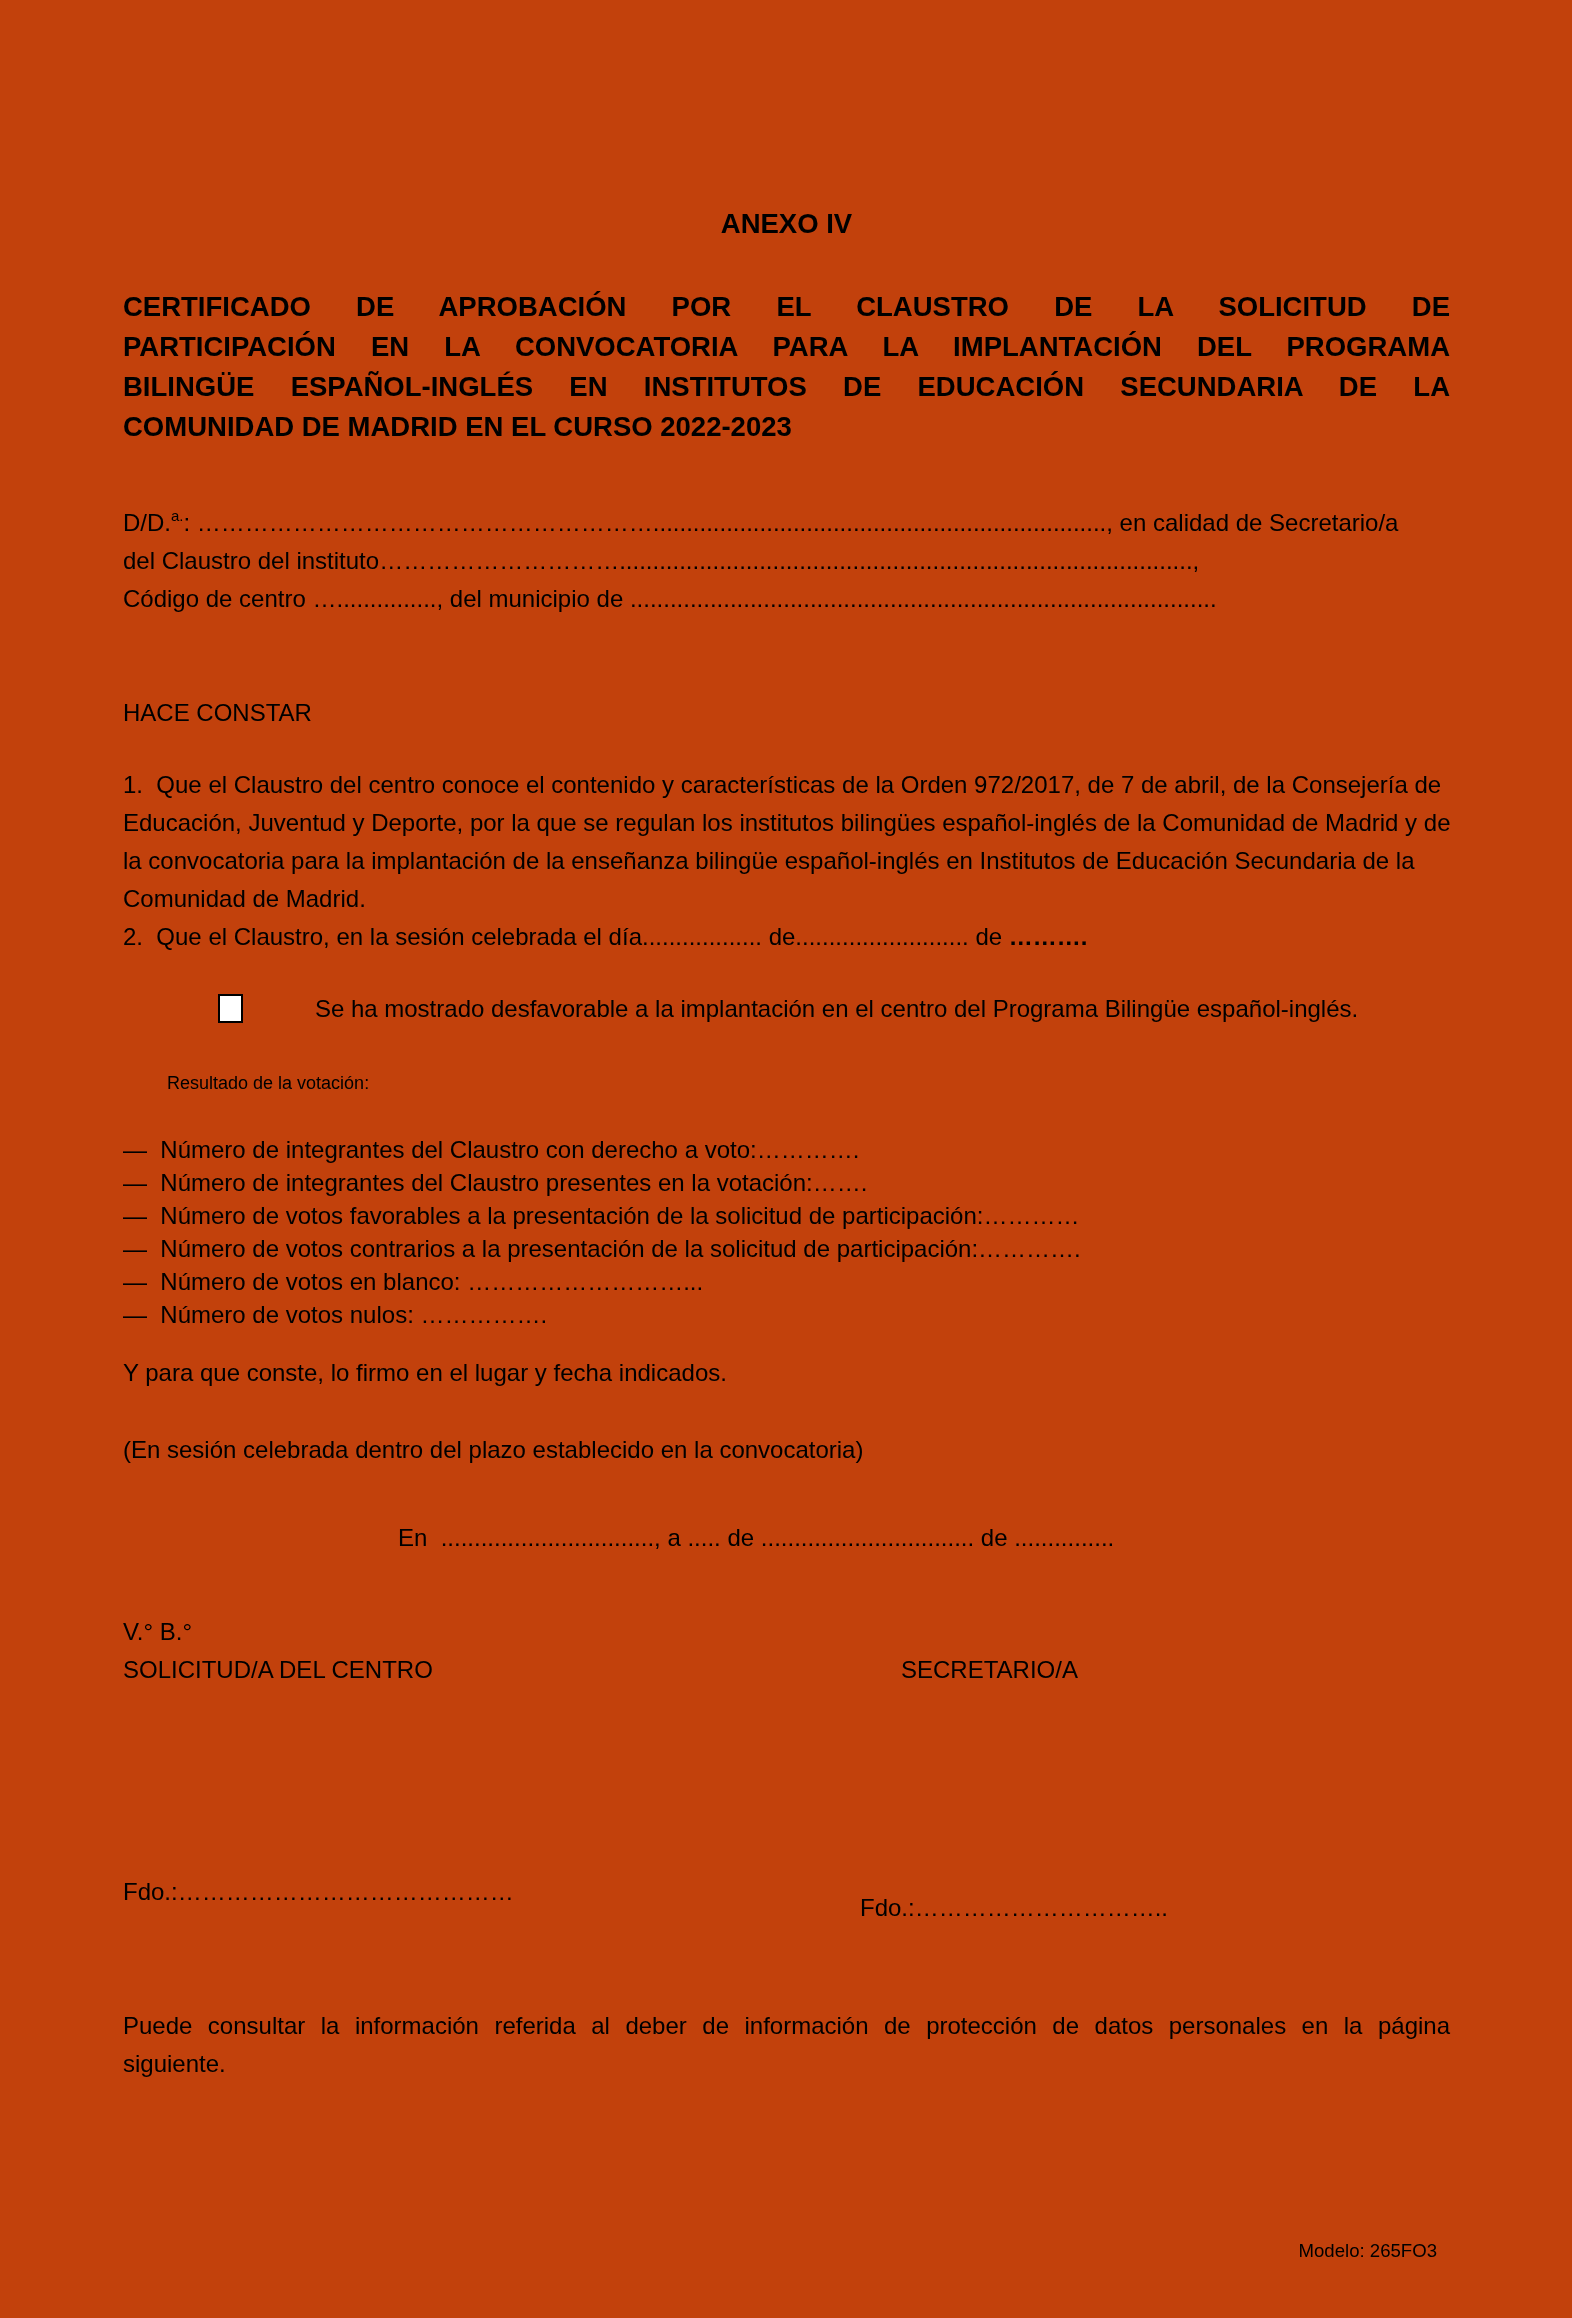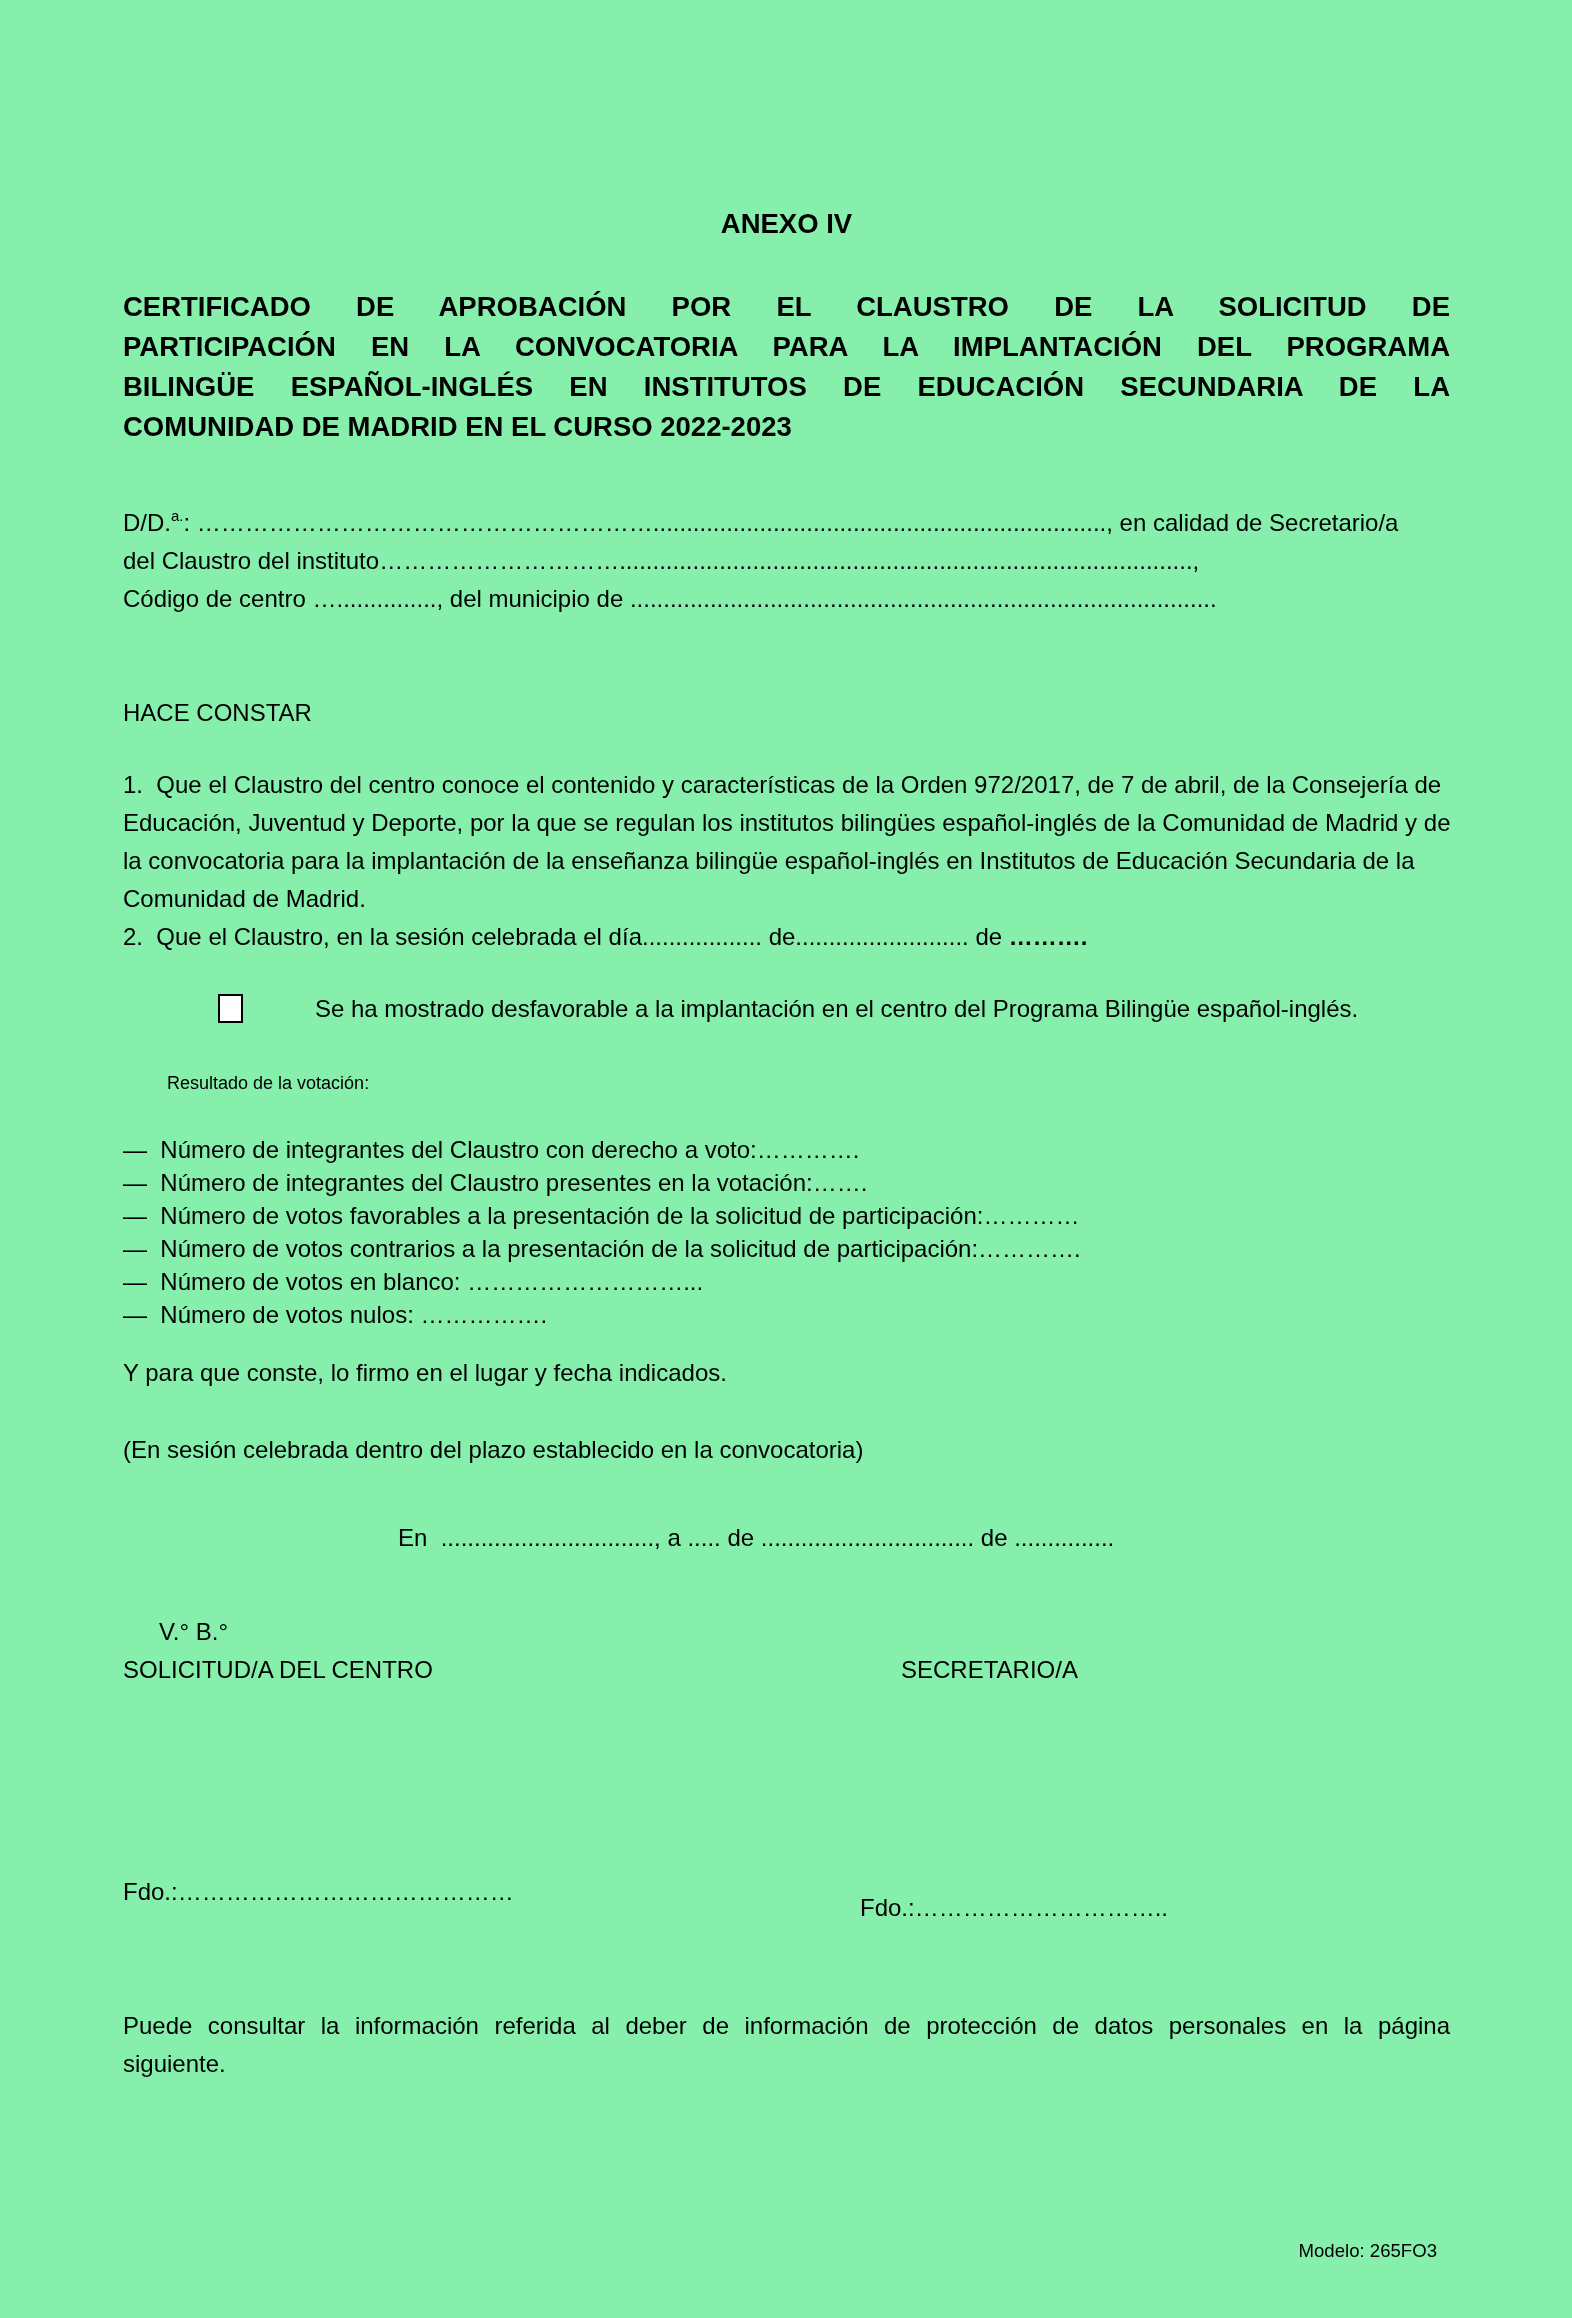--- a/index.html
+++ b/index.html
@@ -1,21 +1,21 @@
 <!DOCTYPE html>
 <html style="font-size:11px"><head>
 <meta charset="utf-8">
 <style>
   html, body { margin: 0; padding: 0; background: #888; }
   .page {
     position: relative;
     width: 1572px;
     height: 2319px;
     margin: 0 auto;
-    background: #86efac;
+    background: #c2410c;
     font-family: "Liberation Sans", sans-serif;
     color: #000000;
     overflow: hidden;
   }
   .content {
     position: absolute;
     left: 123px;
     top: 0;
     width: 1327px;
   }
@@ -58,21 +58,21 @@
 
   .resultado { margin-top: 36px; font-size: 18px; line-height: 38px; margin-left: 44px; }
 
   .vote-list { margin-top: 31px; font-size: 24px; }
   .vote-list .line { line-height: 33px; }
 
   .closing { margin-top: 23.4px; font-size: 24px; line-height: 38px; }
   .session-note { margin-top: 39px; font-size: 24px; line-height: 38px; }
   .place-date { margin-top: 50px; margin-left: 275px; font-size: 24px; line-height: 38px; white-space: nowrap; }
 
-  .vb { margin-top: 56px; font-size: 24px; line-height: 38px; margin-left: 36px; }
+  .vb { margin-top: 56px; font-size: 24px; line-height: 38px; }
   .sig-row { position: relative; height: 38px; font-size: 24px; line-height: 38px; }
   .sig-right { position: absolute; left: 778px; top: 0; white-space: nowrap; }
   .fdo-row { position: relative; margin-top: 184px; height: 38px; font-size: 24px; line-height: 38px; }
   .fdo-right { position: absolute; left: 737px; top: 16px; white-space: nowrap; }
 
   .privacy { margin-top: 96px; font-size: 24px; }
   .privacy .p-just { line-height: 38px; text-align: justify; text-align-last: justify; }
   .privacy .line { line-height: 38px; }
 
   .model-code {

